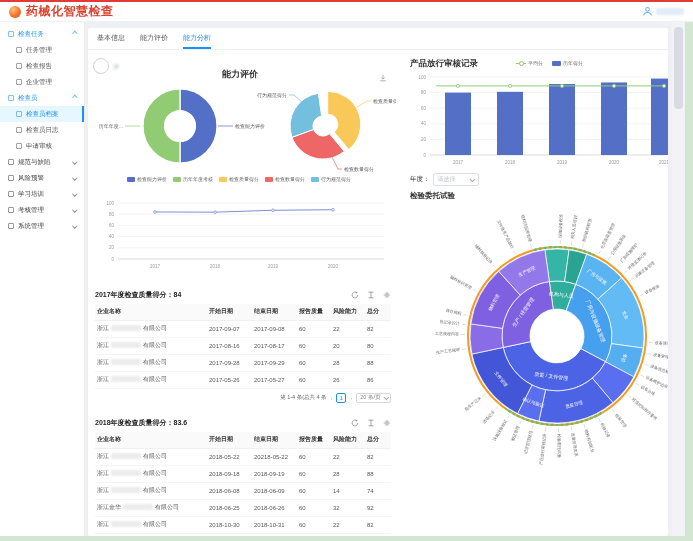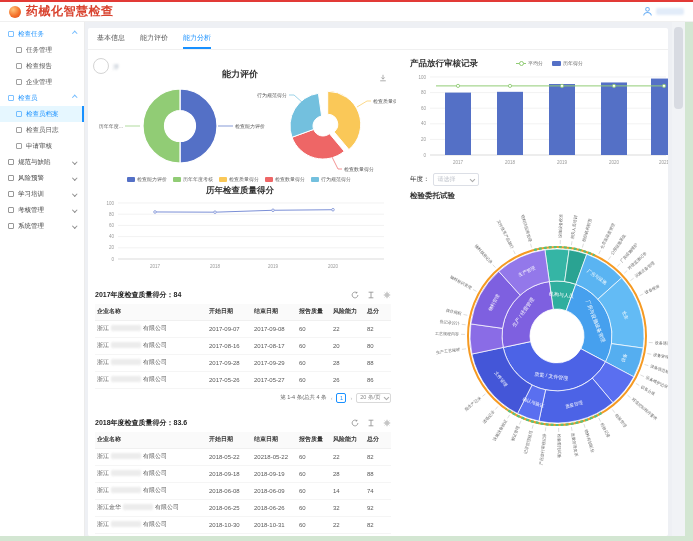--- a/index.html
+++ b/index.html
@@ -194,21 +194,20 @@
         <span class="lgitem">
           <span class="lgswatch" style="background: rgb(238, 102, 102);"></span>
           <span>检查数量得分</span>
         </span>
         <span class="lgitem">
           <span class="lgswatch" style="background: rgb(115, 192, 222);"></span>
           <span>行为规范得分</span>
         </span>
       </div>
 
-    <div class="ctitle" id="lineTitle">历年检查质量得分</div>
     <svg id="lineSvg" width="300" height="82">
         <line x1="26" y1="64" x2="292" y2="64" stroke="#ccc" stroke-width="0.7"></line>
         <text x="22" y="65.5" font-size="4.5" fill="#999" text-anchor="end">0</text>
         <line x1="26" y1="52.8" x2="292" y2="52.8" stroke="#ededed" stroke-width="0.7"></line>
         <text x="22" y="54.3" font-size="4.5" fill="#999" text-anchor="end">20</text>
         <line x1="26" y1="41.599999999999994" x2="292" y2="41.599999999999994" stroke="#ededed" stroke-width="0.7"></line>
         <text x="22" y="43.099999999999994" font-size="4.5" fill="#999" text-anchor="end">40</text>
         <line x1="26" y1="30.4" x2="292" y2="30.4" stroke="#ededed" stroke-width="0.7"></line>
         <text x="22" y="31.9" font-size="4.5" fill="#999" text-anchor="end">60</text>
         <line x1="26" y1="19.199999999999996" x2="292" y2="19.199999999999996" stroke="#ededed" stroke-width="0.7"></line>

